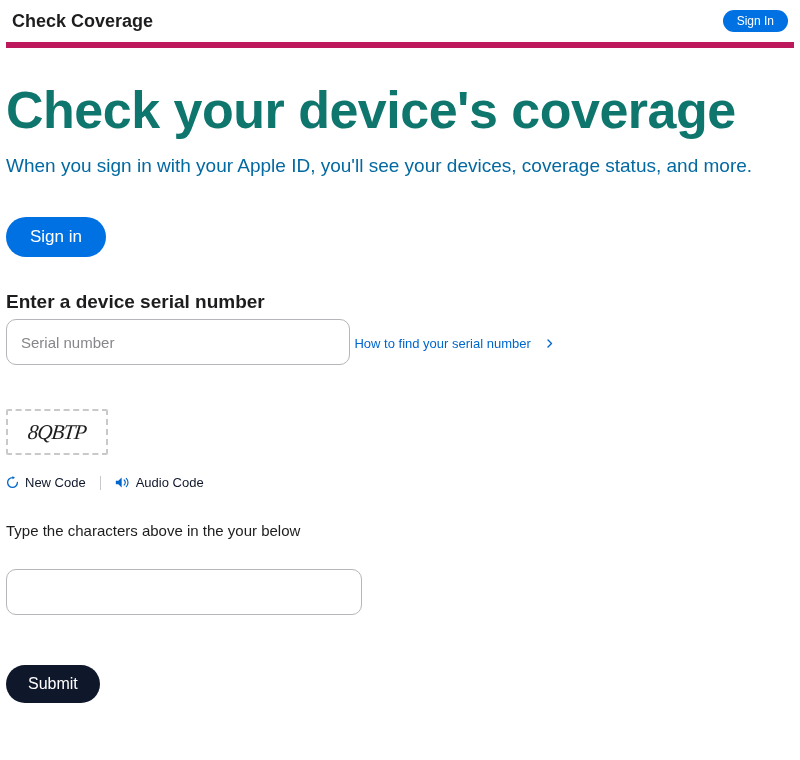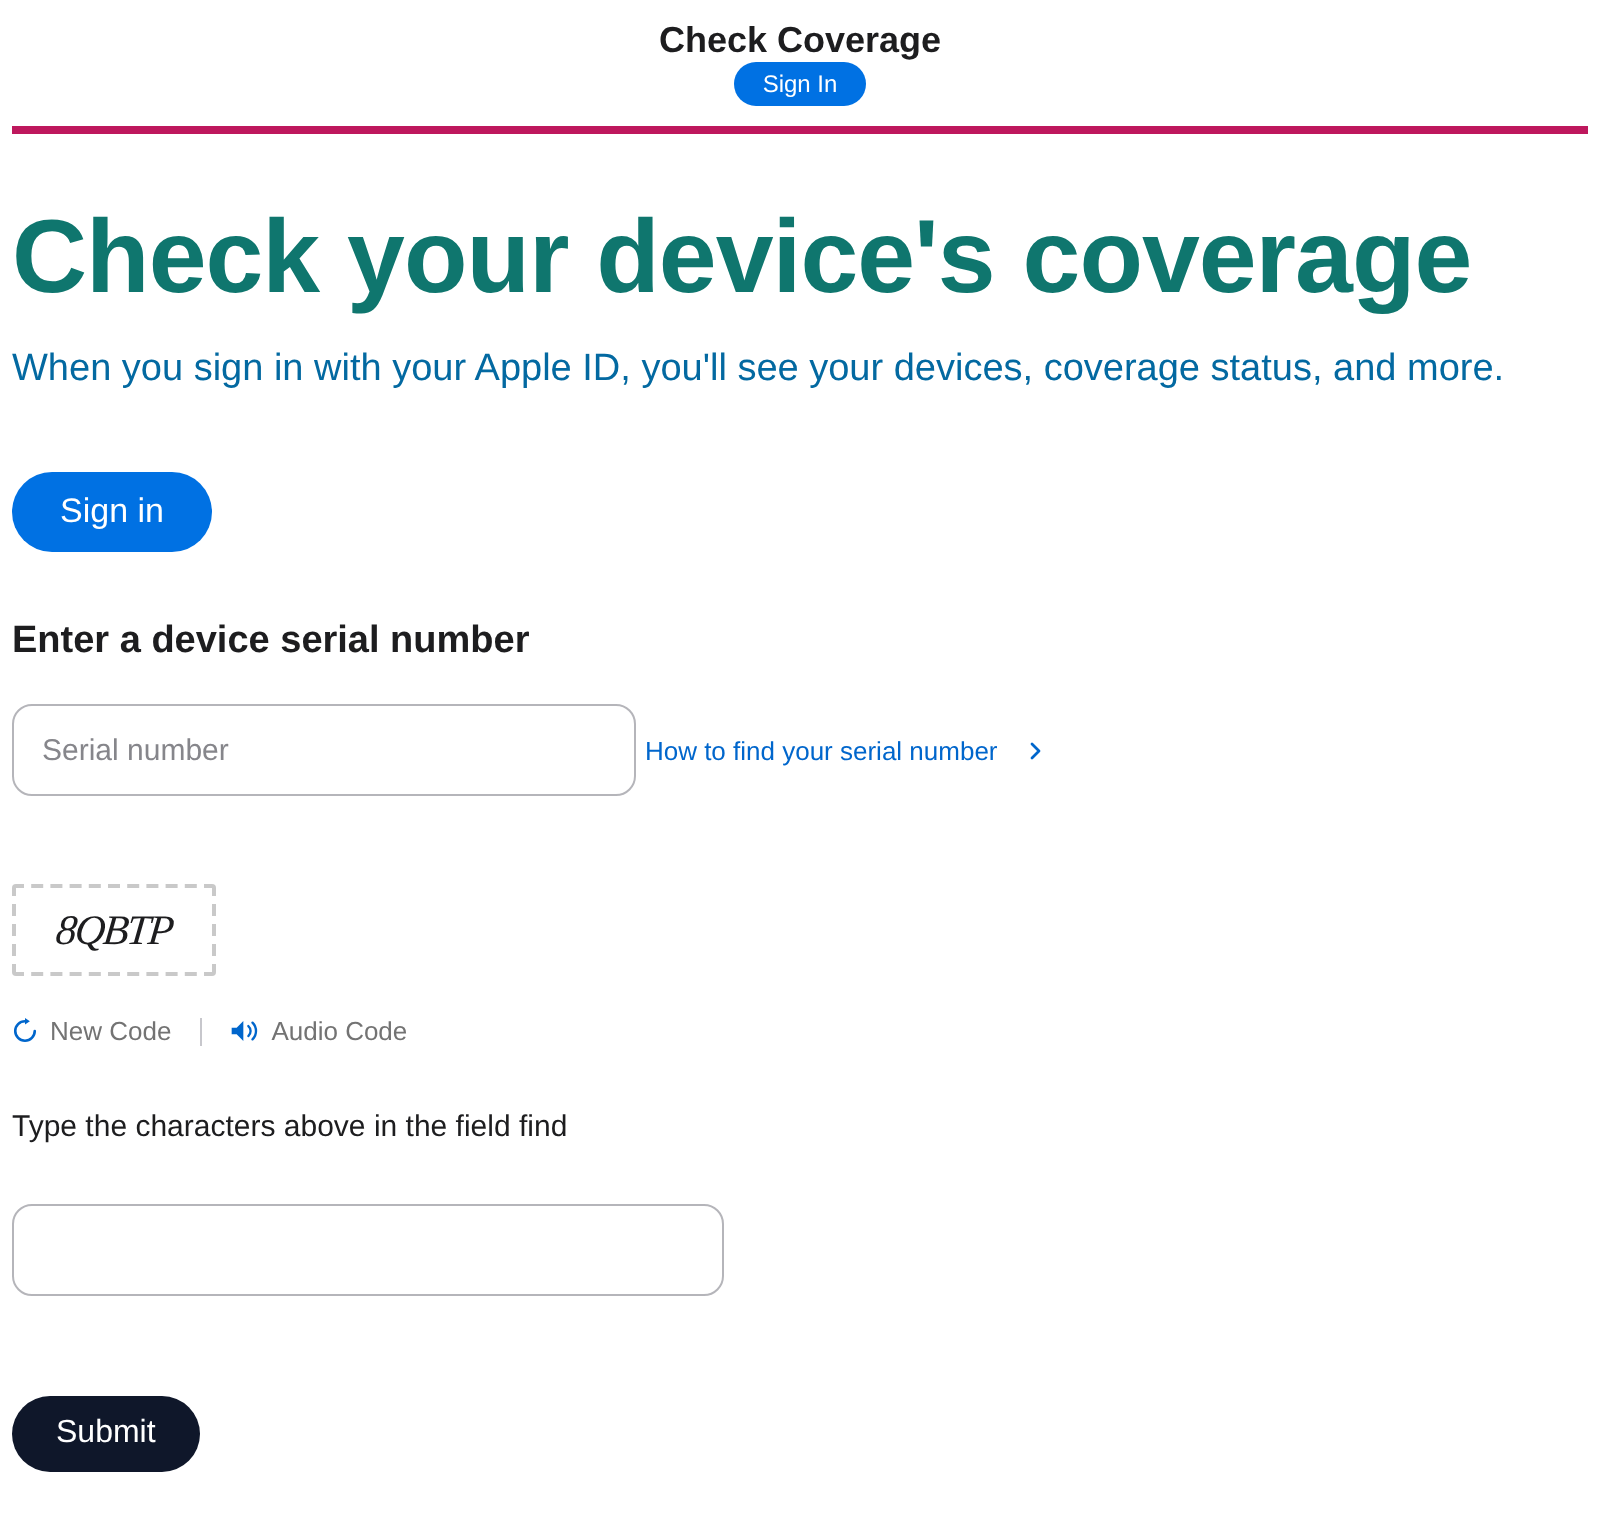--- a/index.html
+++ b/index.html
@@ -9,23 +9,22 @@
     color: #1d1d1f;
     width: 800px;
     height: 760px;
     overflow: hidden;
   }
   .header {
     display: flex;
     justify-content: space-between;
     align-items: center;
     padding: 10px 6px 10px 6px;
-    border-bottom: 4px solid #be185d;
+    border-bottom: 6px solid #be185d;
     margin: 0 6px;
-    flex-direction: column;
   }
   .header-title {
     font-size: 18px;
     font-weight: 600;
     color: #1d1d1f;
   }
   .signin-top {
     background: #0071e3;
     color: #fff;
     border: none;
@@ -59,22 +58,22 @@
     font-size: 17px;
     cursor: pointer;
     display: inline-block;
   }
   .section-title {
     margin-top: 34px;
     font-size: 19px;
     font-weight: 600;
   }
   .text-input {
-    margin-top: 20px;
-    width: 312px;
+    margin-top: 6px;
+    width: 344px;
     height: 46px;
     border: 1px solid #b5b5ba;
     border-radius: 10px;
     padding: 0 14px;
     font-size: 15px;
     color: #1d1d1f;
   }
   .text-input::placeholder {
     color: #86868b;
   }
@@ -109,21 +108,21 @@
     letter-spacing: -1px;
     transform: skewX(-6deg);
     color: #1d1d1f;
   }
   .captcha-links {
     margin-top: 20px;
     display: flex;
     align-items: center;
     gap: 14px;
     font-size: 13px;
-    color: #737373;
+    color: #0f172a;
   }
   .captcha-link {
     display: inline-flex;
     align-items: center;
     gap: 6px;
     cursor: pointer;
   }
   .vsep {
     width: 1px;
     height: 14px;
@@ -201,18 +200,18 @@
           <svg width="15" height="13" viewBox="0 0 18 14">
               <path d="M1 5 L4 5 L8 1 L8 13 L4 9 L1 9 Z" fill="#0066cc"></path>
               <path d="M11 4 A4 4 0 0 1 11 10" stroke="#0066cc" stroke-width="1.4" fill="none" stroke-linecap="round"></path>
               <path d="M13.5 2 A7 7 0 0 1 13.5 12" stroke="#0066cc" stroke-width="1.4" fill="none" stroke-linecap="round"></path>
             </svg>
         </span>
         <span>Audio Code</span>
       </span>
     </div>
 
-    <p class="captcha-prompt">Type the characters above in the field find</p>
+    <p class="captcha-prompt">Type the characters above in the your below</p>
     <input class="captcha-input" type="text" style="">
   </div>
 
   <button class="submit-btn">Submit</button>
 </div>
 
 </body></html>

